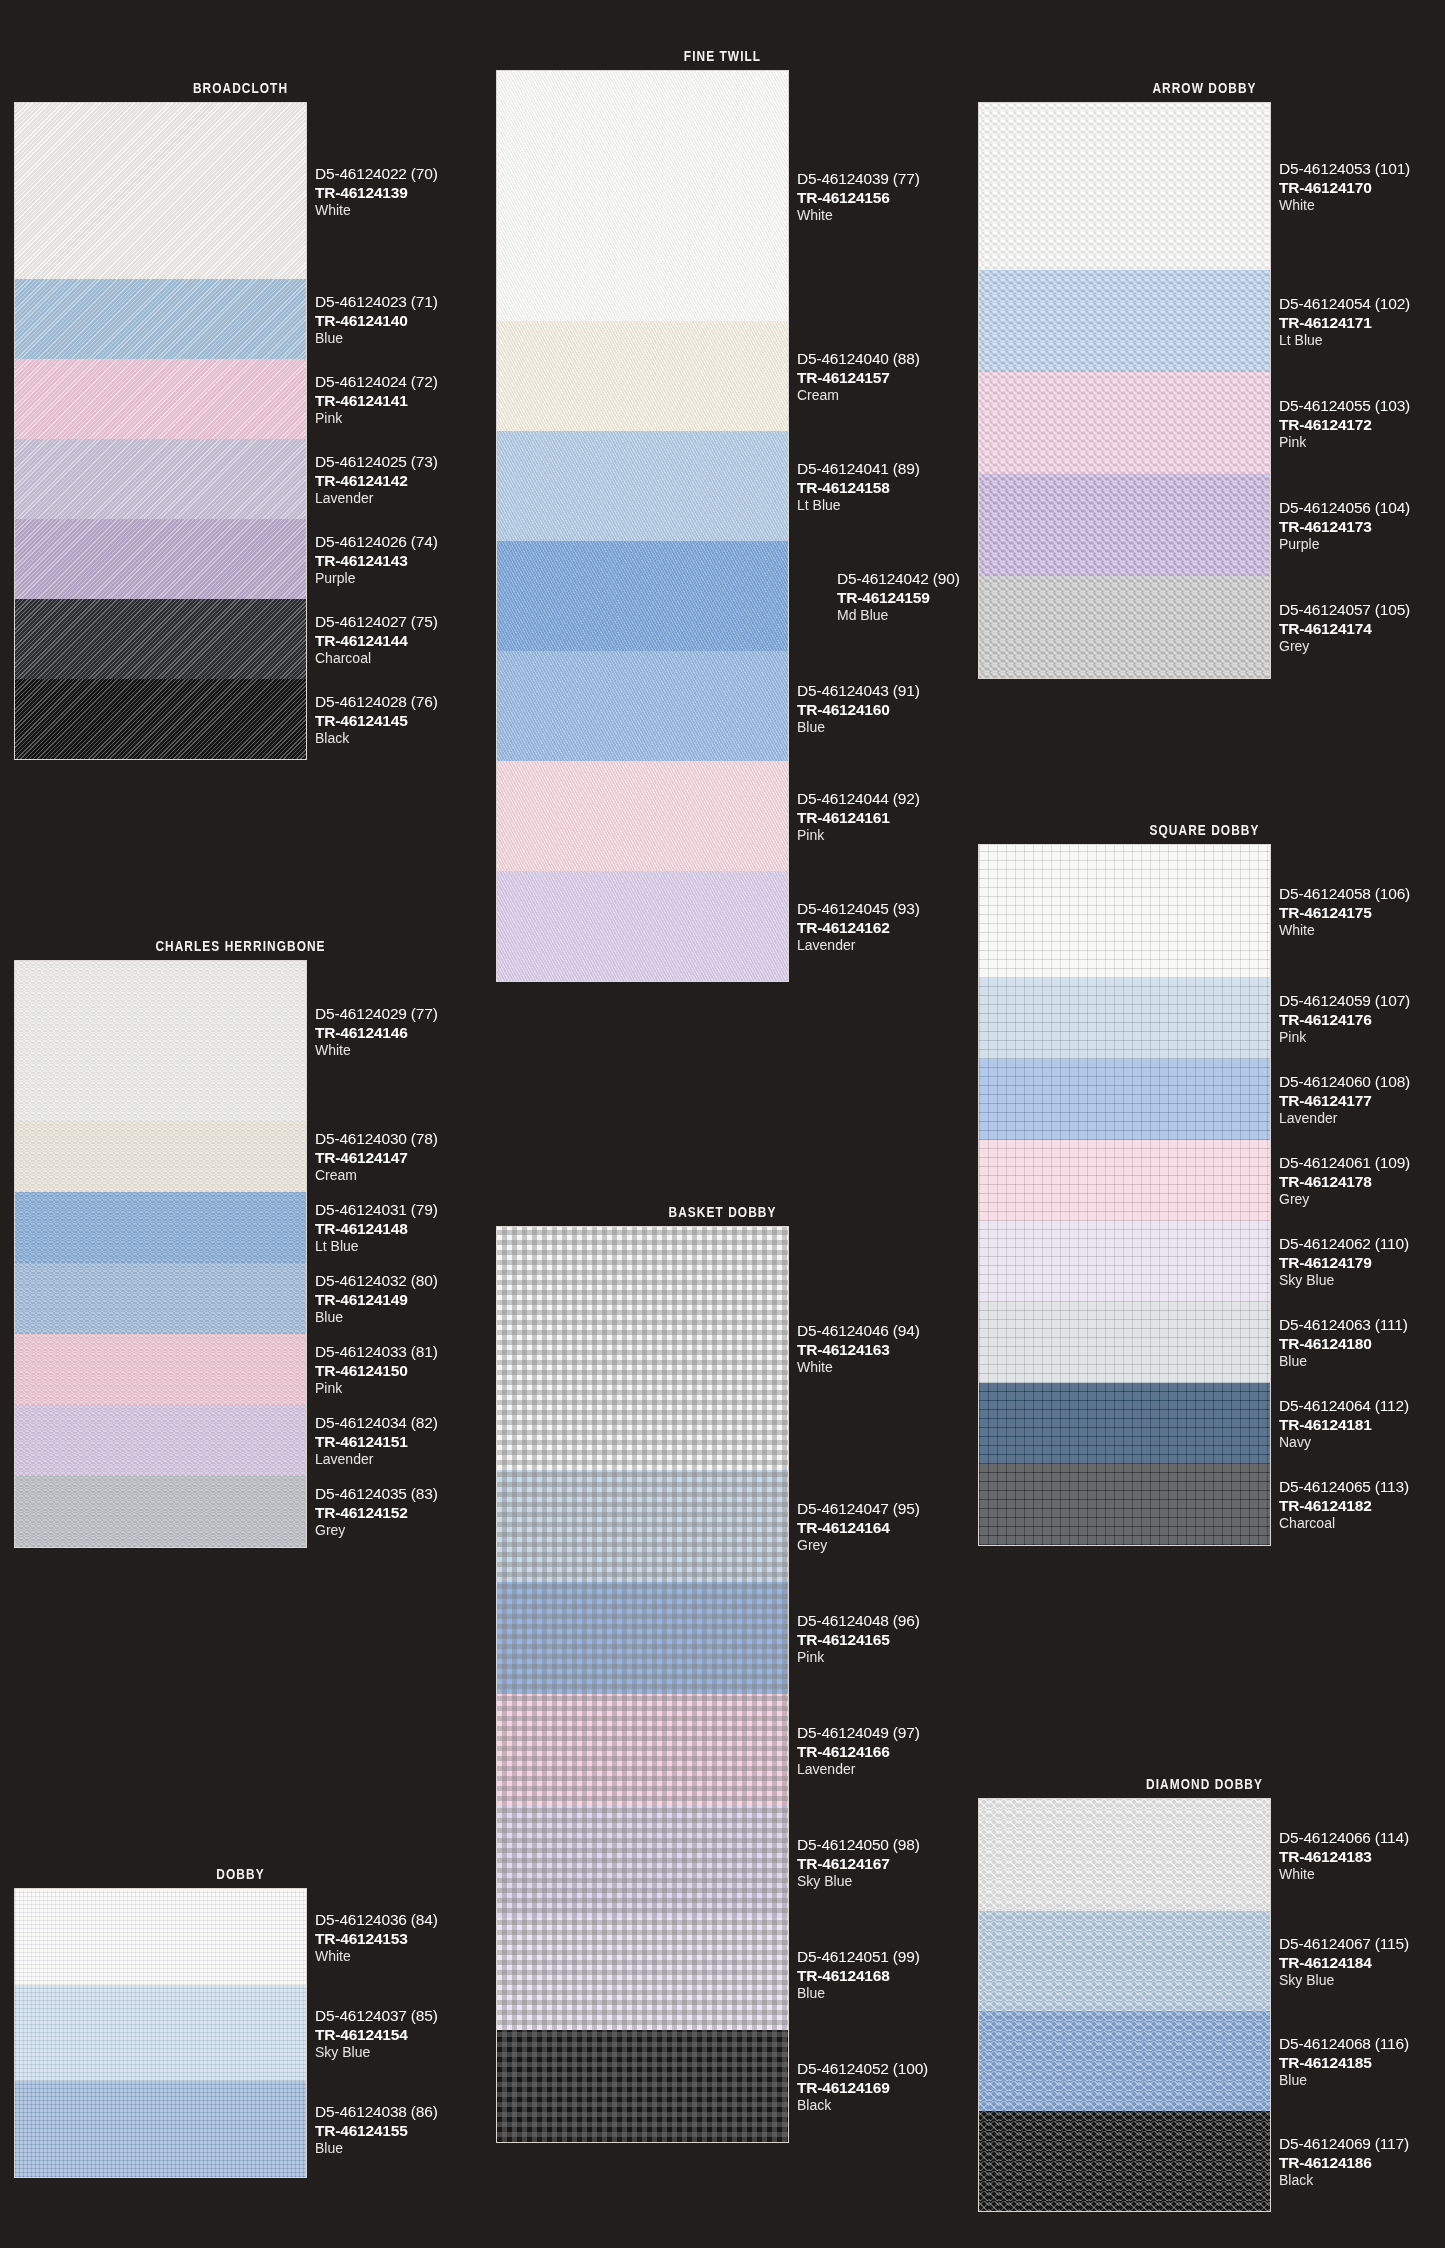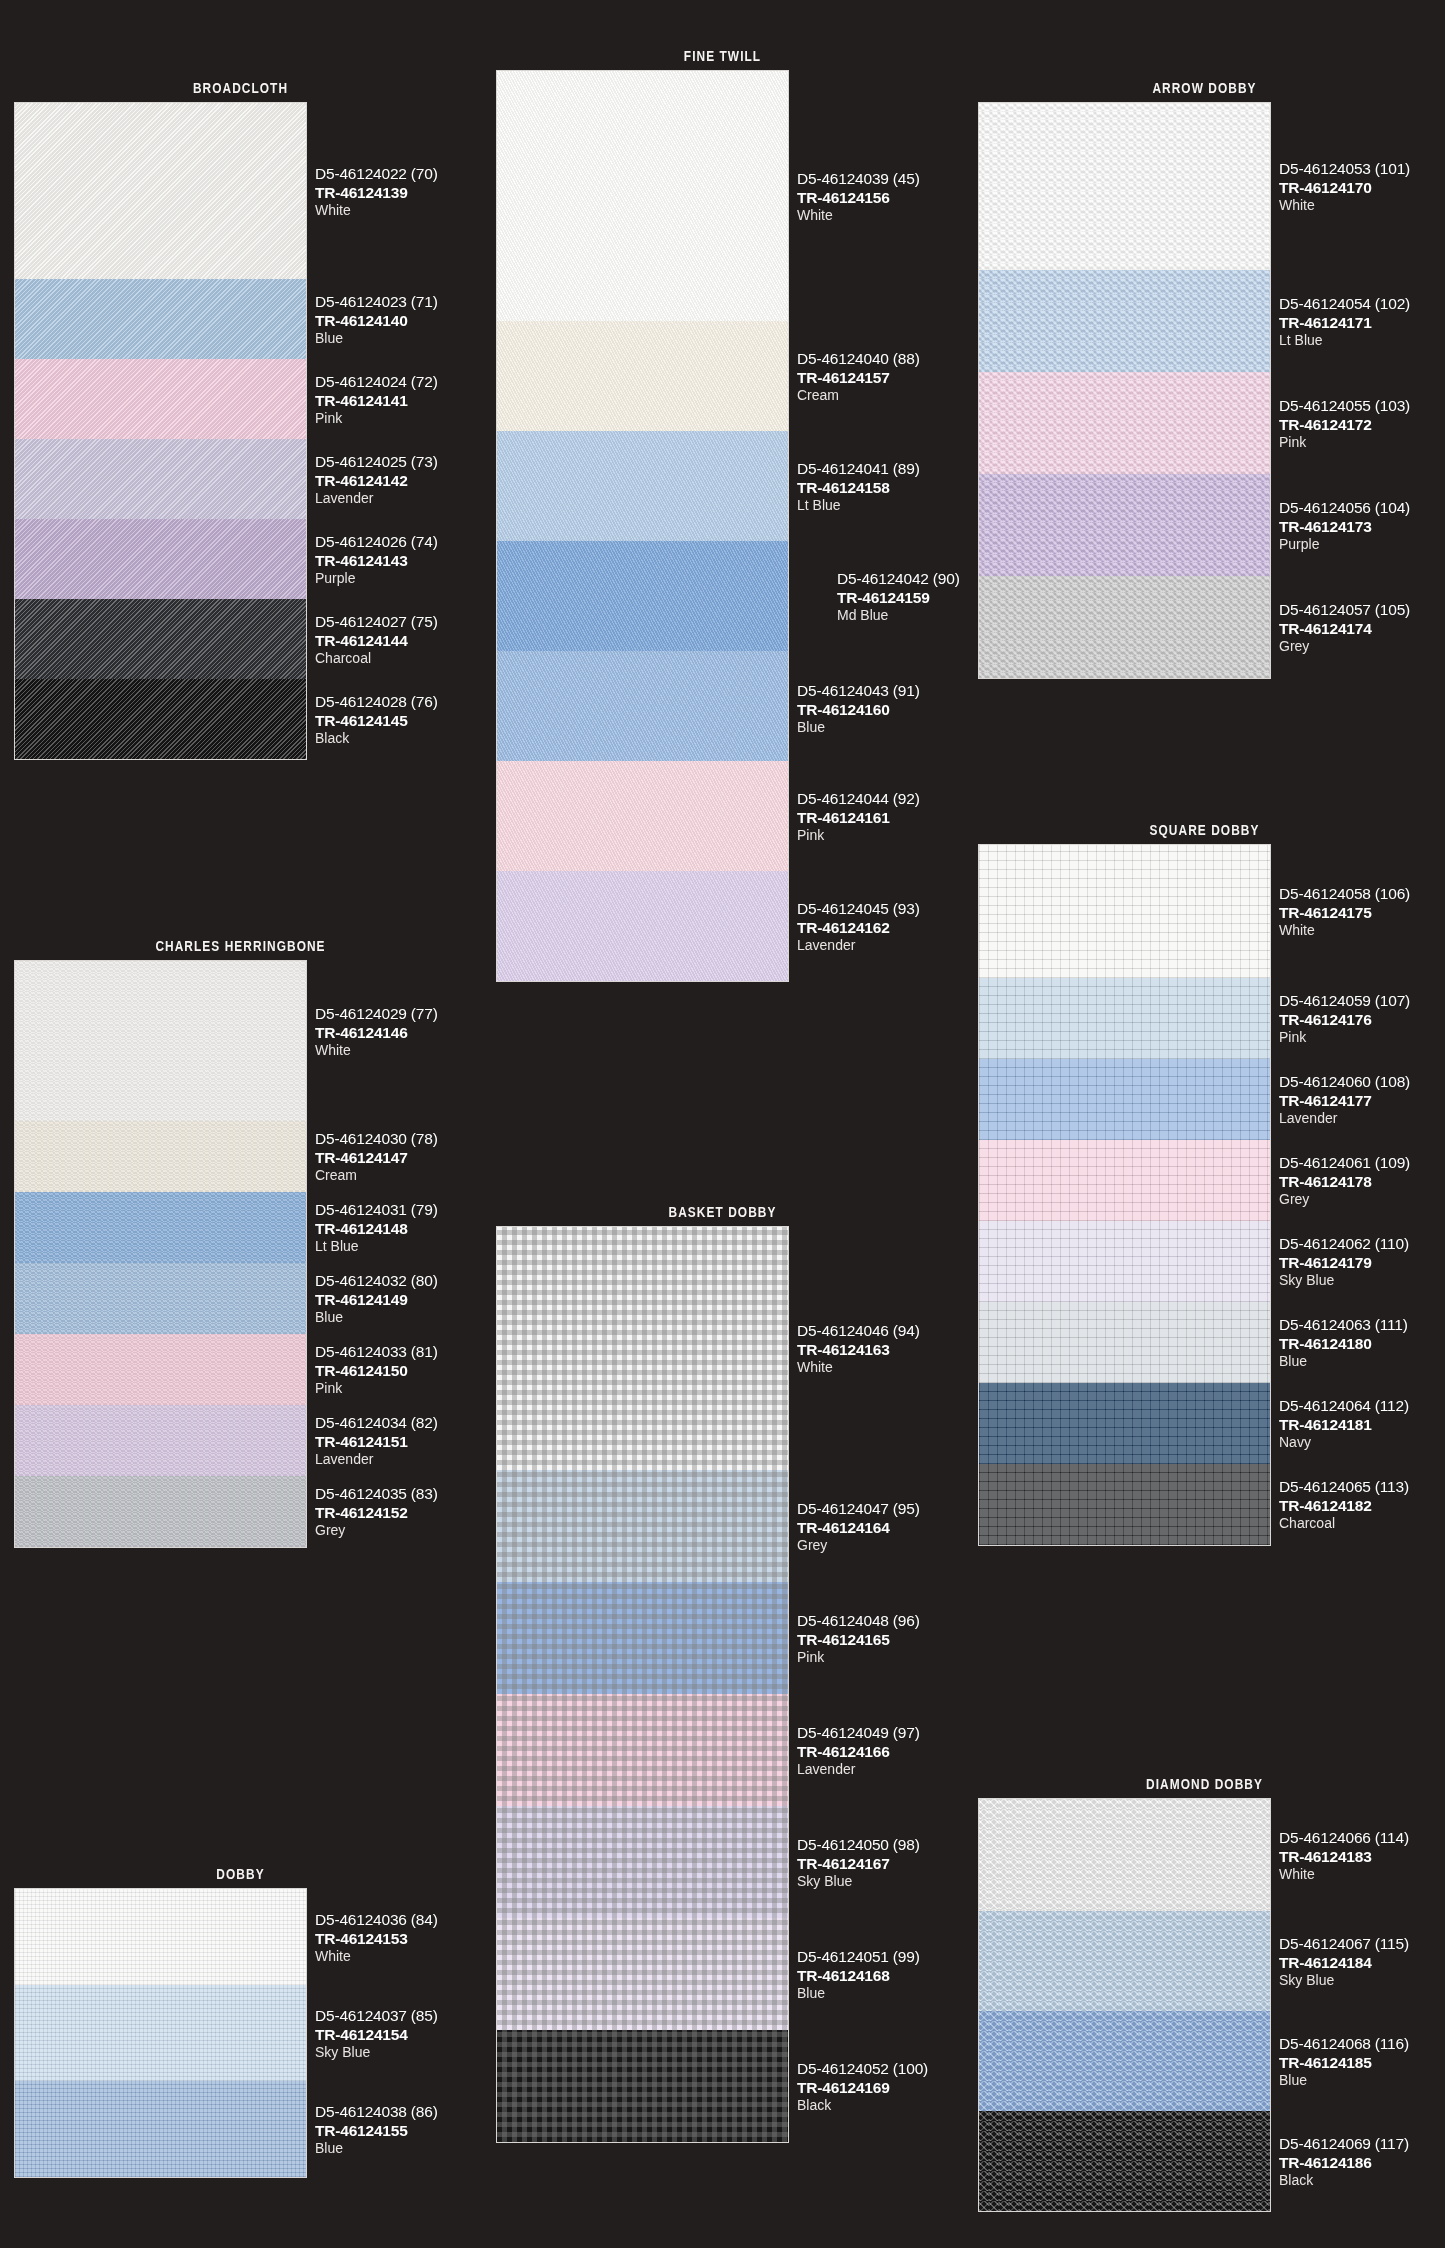--- a/index.html
+++ b/index.html
@@ -284,21 +284,21 @@
           </div>
         </div>
       </div>
     </div>
   <div class="col col-2">
       <div class="group" style="top: 48px;">
         <div class="group-title">FINE TWILL</div>
         <div class="stack">
           <div class="swatch tx-finetwill" title="D5-46124039 (87) White" style="height: 250px; background-color: rgb(252, 252, 251);"></div>
           <div class="lbl" style="top: 100px;">
-            <span class="code">D5-46124039 (45)</span>
+            <span class="code">D5-46124039 (77)</span>
             <span class="tr">TR-46124156</span>
             <span class="cname">White</span>
           </div>
           <div class="swatch tx-finetwill" title="D5-46124040 (88) Cream" style="height: 110px; background-color: rgb(246, 241, 229);"></div>
           <div class="lbl" style="top: 280px;">
             <span class="code">D5-46124040 (88)</span>
             <span class="tr">TR-46124157</span>
             <span class="cname">Cream</span>
           </div>
           <div class="swatch tx-finetwill" title="D5-46124041 (89) Lt Blue" style="height: 110px; background-color: rgb(183, 207, 232);"></div>

